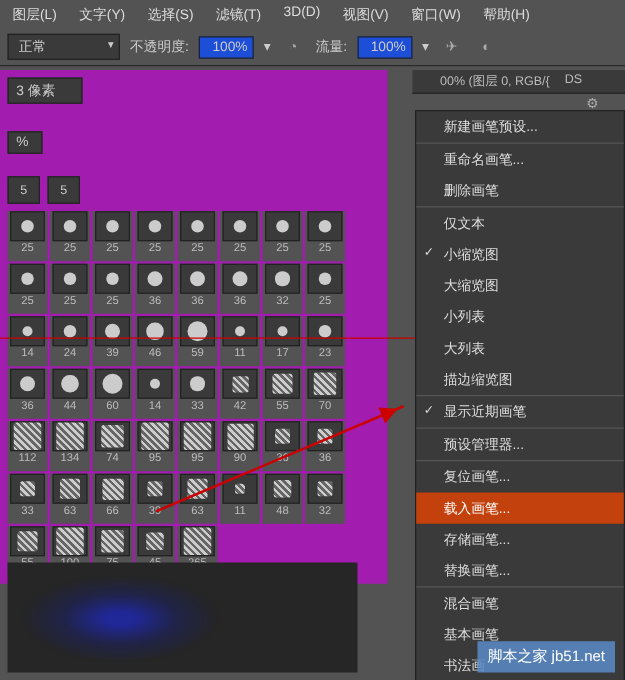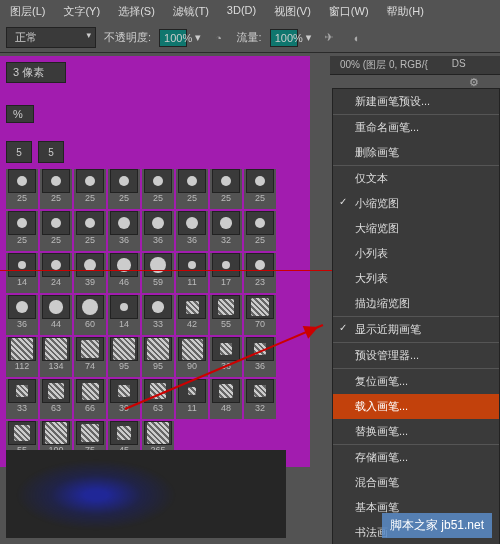--- a/index.html
+++ b/index.html
@@ -2,23 +2,23 @@
 <html><head>
 <meta charset="utf-8">
 <style>
 *{margin:0;padding:0;box-sizing:border-box;font-family:"Microsoft YaHei",sans-serif;font-size:11px;color:#ccc}
 body{background:#535353;width:500px;height:544px;overflow:hidden;position:relative}
 .menubar{display:flex;gap:18px;padding:4px 10px;background:#535353}
 .menubar span{color:#ddd}
 .optbar{display:flex;align-items:center;gap:8px;padding:4px 6px;background:#535353;border-bottom:1px solid #2a2a2a}
 .sel{background:#3a3a3a;border:1px solid #222;padding:2px 20px 2px 8px;min-width:90px;position:relative}
 .sel::after{content:"▾";position:absolute;right:4px;top:2px;font-size:9px}
-.pct{background:#0f766e;border:1px solid #222;padding:2px 4px;width:28px;text-align:center}
+.pct{background:#1d4ed8;border:1px solid #222;padding:2px 4px;width:44px;text-align:right}
 .icn{width:20px;height:20px;display:flex;align-items:center;justify-content:center;color:#aaa}
-.tabbar{background:#3a3a3a;padding:2px 10px;display:flex;gap:24px;border-bottom:1px solid #222;position:absolute;right:0;top:56px;width:170px}
+.tabbar{background:#3a3a3a;padding:2px 22px;display:flex;gap:12px;border-bottom:1px solid #222;position:absolute;right:0;top:56px;width:170px}
 .tabbar span{font-size:10px;color:#bbb}
 .panel{position:absolute;left:0;top:56px;width:310px;background:#a21caf;padding:6px}
 .row{display:flex;align-items:center;gap:6px;margin-bottom:6px}
 .sm{background:#3a3a3a;border:1px solid #222;padding:2px 6px;min-width:60px}
 .num{background:#3a3a3a;border:1px solid #222;width:26px;height:22px;display:flex;align-items:center;justify-content:center;font-size:10px}
 .grid{display:grid;grid-template-columns:repeat(8,32px);gap:2px;margin-top:6px}
 .cell{width:32px;height:40px;display:flex;flex-direction:column;align-items:center;background:#535353}
 .sw{width:28px;height:24px;background:#3a3a3a;border:1px solid #222;display:flex;align-items:center;justify-content:center}
 .sw .shape{background:#ccc;border-radius:50%}
 .lbl{font-size:9px;color:#bbb;margin-top:0}
@@ -412,22 +412,22 @@
   <div class="mi">仅文本</div>
   <div class="mi chk">小缩览图</div>
   <div class="mi">大缩览图</div>
   <div class="mi">小列表</div>
   <div class="mi">大列表</div>
   <div class="mi sep">描边缩览图</div>
   <div class="mi chk sep">显示近期画笔</div>
   <div class="mi sep">预设管理器...</div>
   <div class="mi">复位画笔...</div>
   <div class="mi hl">载入画笔...</div>
+  <div class="mi">存储画笔...</div>
   <div class="mi sep">替换画笔...</div>
-  <div class="mi">存储画笔...</div>
   <div class="mi">混合画笔</div>
   <div class="mi">基本画笔</div>
   <div class="mi">书法画</div>
 
 </div>
 
 <div class="preview">
   <div class="swirl"></div>
 </div>
 

